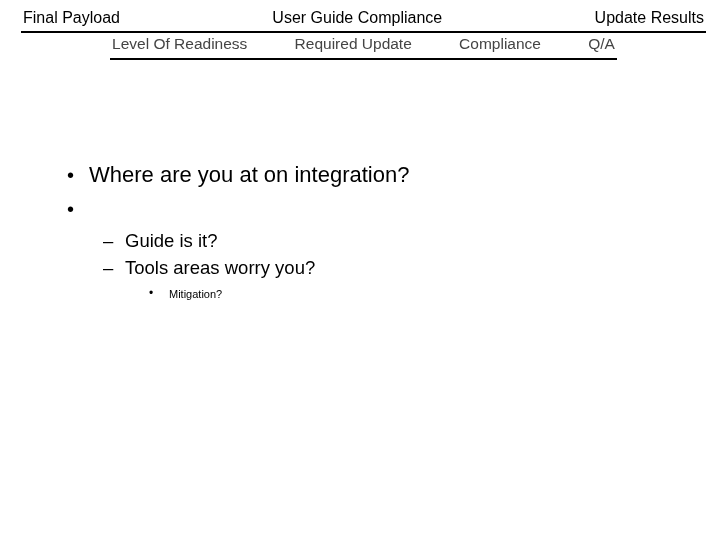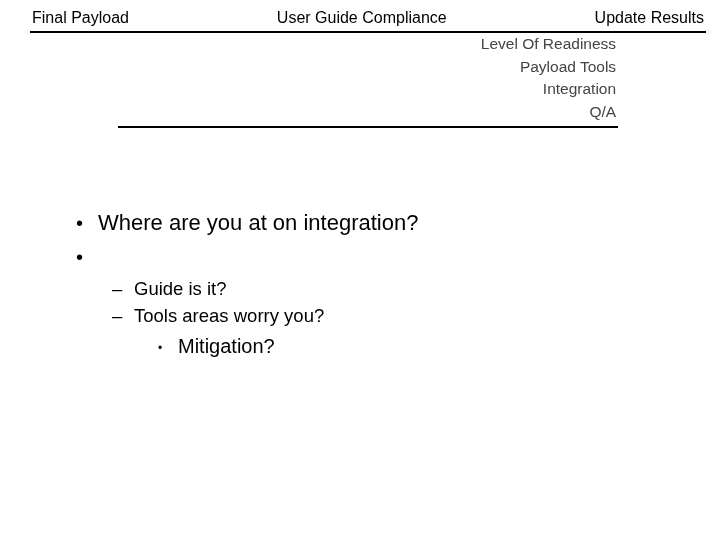--- a/index.html
+++ b/index.html
@@ -1,47 +1,47 @@
 <!DOCTYPE html>
 <html><head>
 <meta charset="utf-8">
 <style>
   * { box-sizing: border-box; margin: 0; padding: 0; }
   html, body { width: 720px; height: 540px; background: #fff; font-family: Arial, Helvetica, sans-serif; color: #000; }
-  .slide { width: 720px; height: 540px; position: relative; padding: 8px 14px 0 30px; }
+  .slide { width: 720px; height: 540px; position: relative; padding: 8px 14px 0 21px; }
   .tabs-row { display: flex; justify-content: space-between; align-items: flex-end; font-size: 16px; line-height: 1.2; }
   .tabs-row .tab { white-space: nowrap; padding: 0 2px 4px 2px; color: #000; }
   .tabs-row1 { border-bottom: 2px solid #000; margin-bottom: 2px; }
-  .tabs-row2 { width: 74%; margin: 2px auto 0 auto; border-bottom: 2px solid #000; color: #666; font-size: 15.5px; flex-direction: column; }
+  .tabs-row2 { width: 74%; margin: 2px auto 0 auto; border-bottom: 2px solid #000; color: #666; font-size: 15.5px; }
   .tabs-row2 .tab { color: #444; }
-  .content { margin-top: 80px; padding-left: 46px; padding-right: 40px; font-size: 22px; line-height: 1.35; }
+  .content { margin-top: 100px; padding-left: 46px; padding-right: 40px; font-size: 22px; line-height: 1.35; }
   ul.top { list-style: none; padding-left: 0; }
   ul.top > li { margin-bottom: 4px; }
   ul.top > li::before { content: "\2022"; display: inline-block; width: 22px; font-size: 20px; vertical-align: middle; }
   ul.sub1 { list-style: none; margin-top: 6px; padding-left: 36px; font-size: 18.5px; }
   ul.sub1 > li::before { content: "\2013"; display: inline-block; width: 22px; }
   ul.sub1 > li { margin-bottom: 2px; }
-  ul.sub2 { list-style: none; margin-top: 4px; padding-left: 46px; font-size: 20px; }
+  ul.sub2 { list-style: none; margin-top: 4px; padding-left: 46px; font-size: 11px; }
   ul.sub2 > li::before { content: "\2022"; display: inline-block; width: 20px; font-size: 12px; vertical-align: 1px; }
 </style>
 </head>
 <body>
 
 <div class="slide">
 
   <div class="tabs-row tabs-row1">
     <span class="tab">Final Payload</span>
     <span class="tab">User Guide Compliance</span>
     <span class="tab">Update Results</span>
   </div>
 
   <div class="tabs-row tabs-row2">
     <span class="tab">Level Of Readiness</span>
-    <span class="tab">Payload Tools</span>
-    <span class="tab">Integration</span>
+    <span class="tab">Required Update</span>
+    <span class="tab">Compliance</span>
     <span class="tab">Q/A</span>
   </div>
 
   <div class="content">
     <ul class="top">
       <li><span>Where are you at on integration?</span></li>
       <li>
         <ul class="sub1">
           <li><span>Guide is it?</span></li>
           <li><span>Tools areas worry you?</span>

